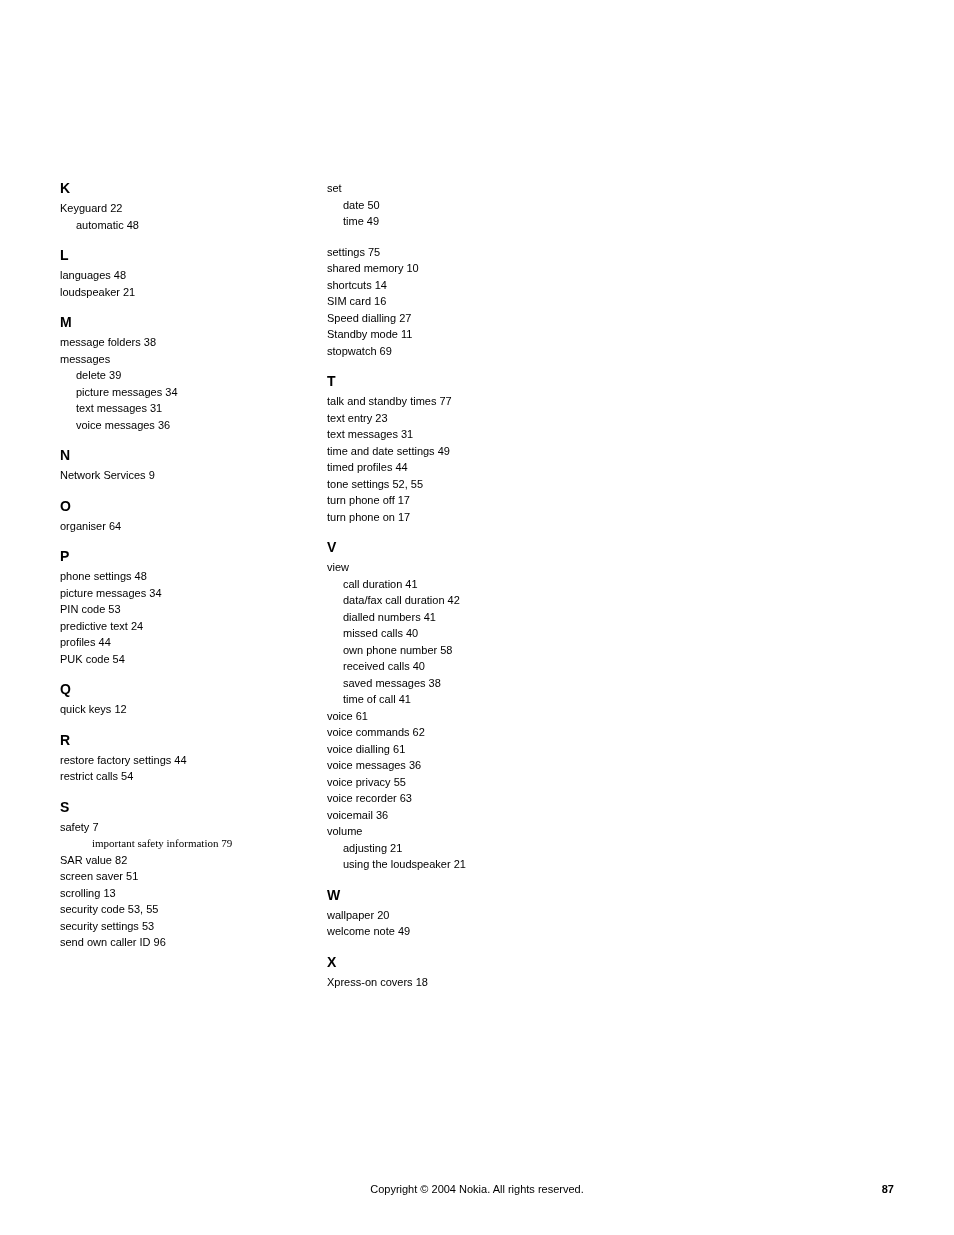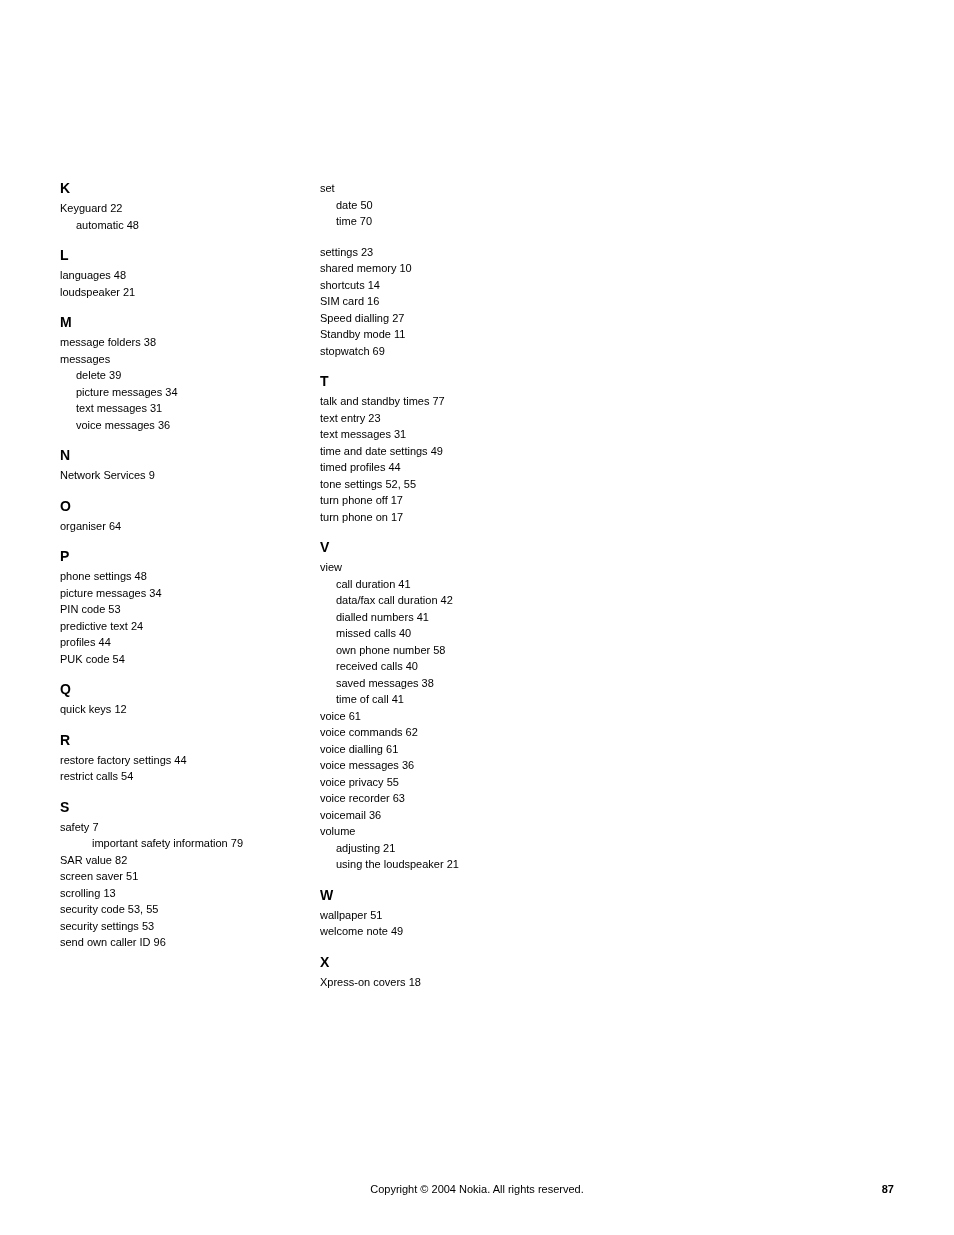--- a/index.html
+++ b/index.html
@@ -30,20 +30,21 @@
       gap: 40px;
       padding-top: 140px;
     }
 
     .left-column {
       flex: 0 0 220px;
     }
 
     .right-column {
       flex: 1;
+      margin-left: 7px;
     }
 
     .section {
       margin-bottom: 14px;
     }
 
     .section-letter {
       font-size: 14px;
       font-weight: bold;
       margin-bottom: 4px;
@@ -55,20 +56,21 @@
       color: #000000;
       line-height: 1.5;
     }
 
     .section-item.indented {
       padding-left: 16px;
     }
 
     .section-item.double-indented {
       padding-left: 32px;
+      font-family: Liberation Serif, serif;
     }
 
     .footer {
       position: absolute;
       bottom: 40px;
       left: 0;
       right: 0;
       text-align: center;
       font-size: 11px;
       color: #000000;
@@ -158,25 +160,25 @@
         <div class="section-item">send own caller ID 96</div>
       </div>
 
     </div>
 
     <div class="right-column">
 
       <div class="section">
         <div class="section-item">set</div>
         <div class="section-item indented">date 50</div>
-        <div class="section-item indented">time 70</div>
-      </div>
-
-      <div class="section">
-        <div class="section-item">settings 23</div>
+        <div class="section-item indented">time 49</div>
+      </div>
+
+      <div class="section">
+        <div class="section-item">settings 75</div>
         <div class="section-item">shared memory 10</div>
         <div class="section-item">shortcuts 14</div>
         <div class="section-item">SIM card 16</div>
         <div class="section-item">Speed dialling 27</div>
         <div class="section-item">Standby mode 11</div>
         <div class="section-item">stopwatch 69</div>
       </div>
 
       <div class="section">
         <div class="section-letter">T</div>
@@ -208,21 +210,21 @@
         <div class="section-item">voice privacy 55</div>
         <div class="section-item">voice recorder 63</div>
         <div class="section-item">voicemail 36</div>
         <div class="section-item">volume</div>
         <div class="section-item indented">adjusting 21</div>
         <div class="section-item indented">using the loudspeaker 21</div>
       </div>
 
       <div class="section">
         <div class="section-letter">W</div>
-        <div class="section-item">wallpaper 51</div>
+        <div class="section-item">wallpaper 20</div>
         <div class="section-item">welcome note 49</div>
       </div>
 
       <div class="section">
         <div class="section-letter">X</div>
         <div class="section-item">Xpress-on covers 18</div>
       </div>
 
     </div>
   </div>

